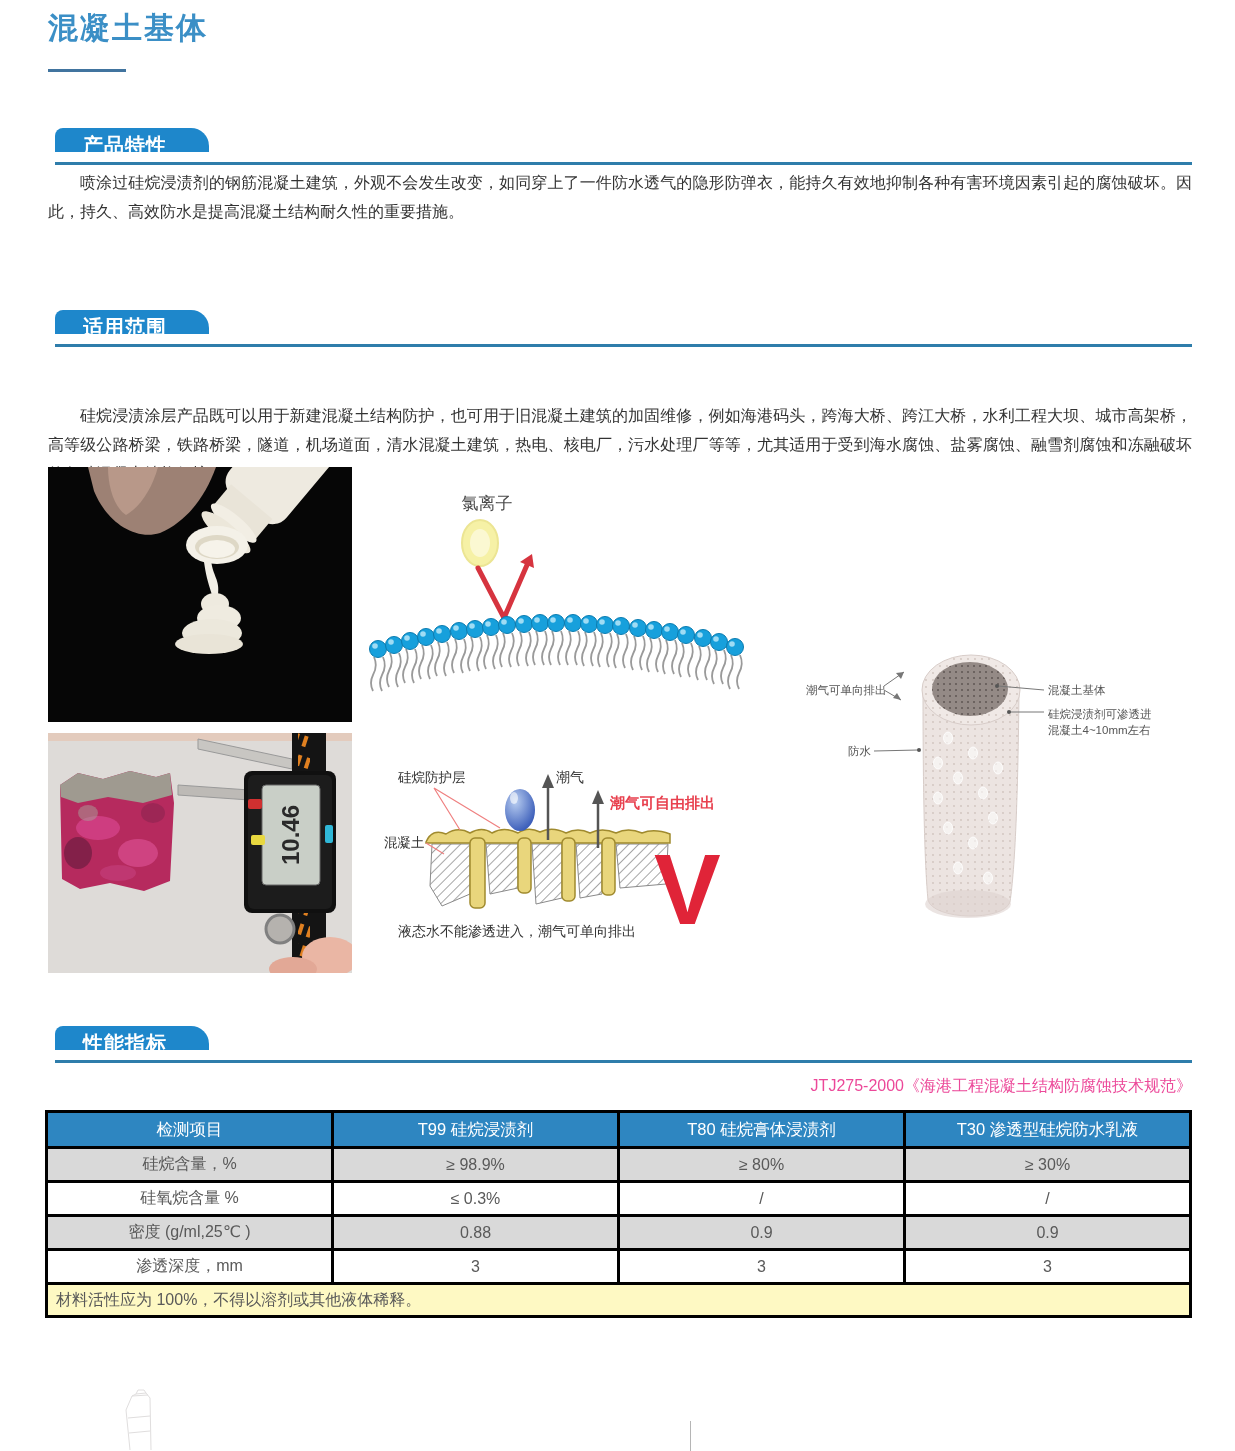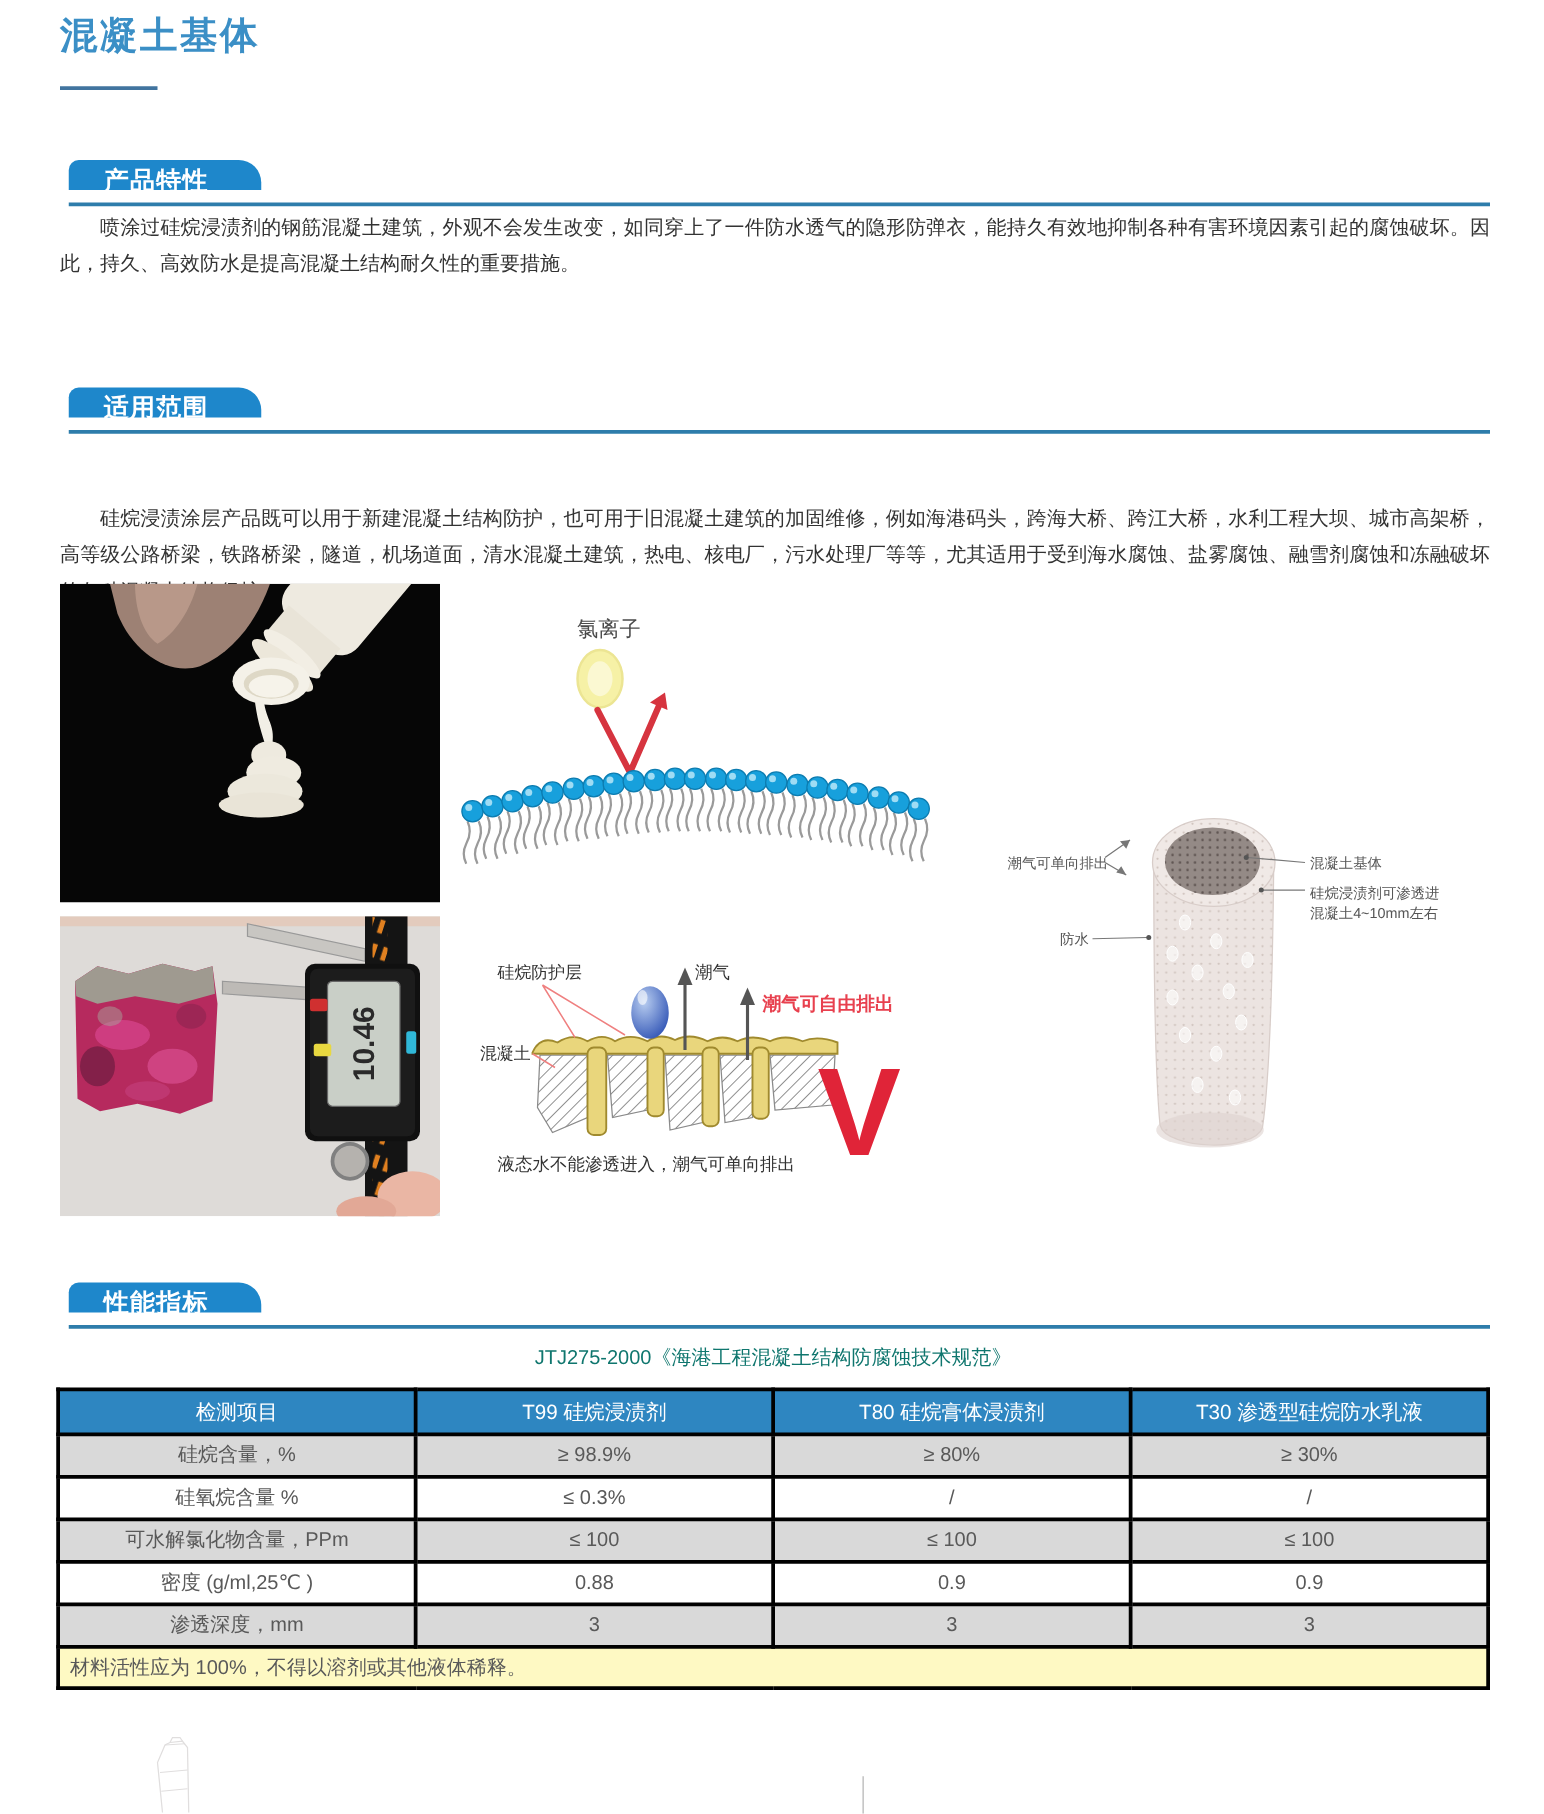--- a/index.html
+++ b/index.html
@@ -20,22 +20,22 @@
     padding:0 42px 0 28px; border-radius:8px 18px 0 0; letter-spacing:1px;
   }
   .section-line {
     position:absolute; left:55px; width:1137px; height:3px; background:#2e7dab;
   }
   .para-block { position:absolute; left:48px; width:1144px; font-size:16px;
     color:#333; line-height:29px; text-align:justify; }
   .para-block p { margin:0 0 10px 0; text-indent:2em; }
   .figure { position:absolute; }
   .table-caption {
-    position:absolute; left:45px; top:1076px; width:1147px; text-align:center;
-    font-size:16px; color:#0f766e;
+    position:absolute; left:45px; top:1076px; width:1147px; text-align:right;
+    font-size:16px; color:#ec4899;
   }
   .spec-table {
     position:absolute; left:45px; top:1110px; width:1147px;
     border-collapse:collapse; table-layout:fixed; font-size:16px; color:#595959;
     border:2px solid #3c3c3c;
   }
   .spec-table th, .spec-table td {
     border:3px solid #000000; text-align:center; padding:0;
   }
   .spec-table th { background:#2e86c1; color:#fff; font-weight:normal; font-size:16.5px; height:33px; }
@@ -272,26 +272,20 @@
         <td>≥ 80%</td>
         <td>≥ 30%</td>
     </tr>
     <tr>
       <td>硅氧烷含量 %</td>
         <td>≤ 0.3%</td>
         <td>/</td>
         <td>/</td>
     </tr>
     <tr>
-      <td>可水解氯化物含量，PPm</td>
-        <td>≤ 100</td>
-        <td>≤ 100</td>
-        <td>≤ 100</td>
-    </tr>
-    <tr>
       <td>密度 (g/ml,25℃ )</td>
         <td>0.88</td>
         <td>0.9</td>
         <td>0.9</td>
     </tr>
     <tr>
       <td>渗透深度，mm</td>
         <td>3</td>
         <td>3</td>
         <td>3</td>

